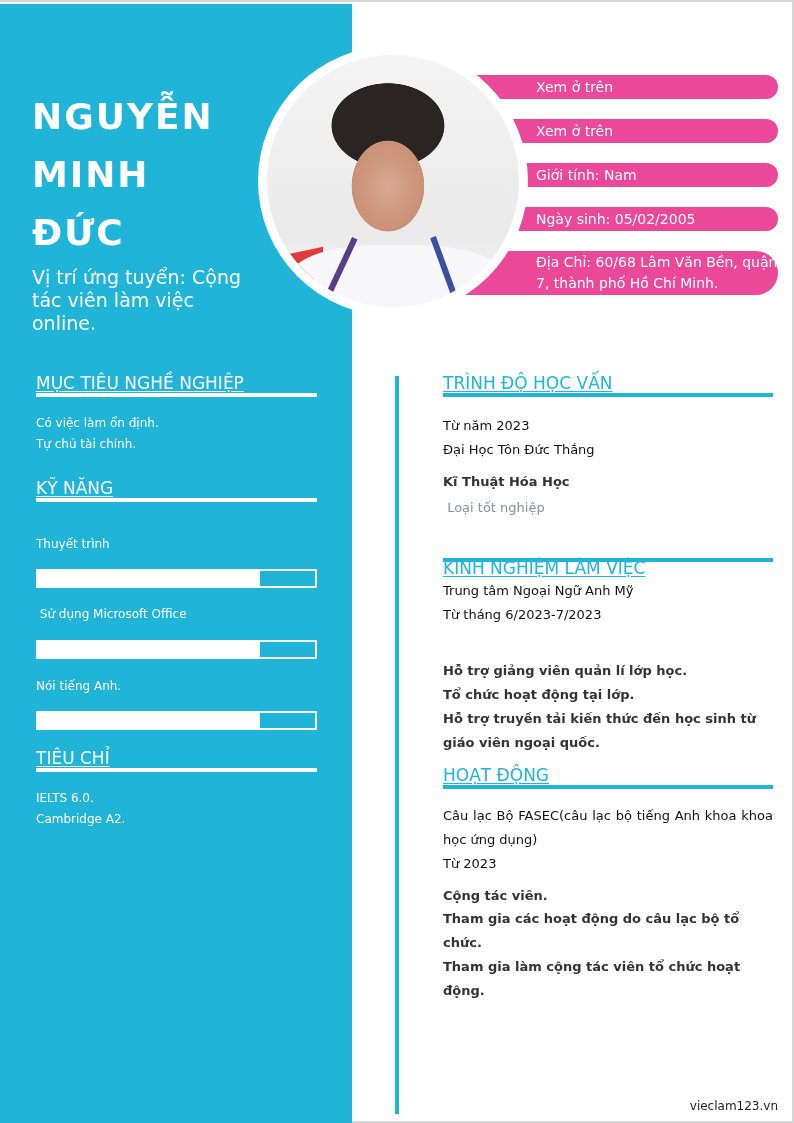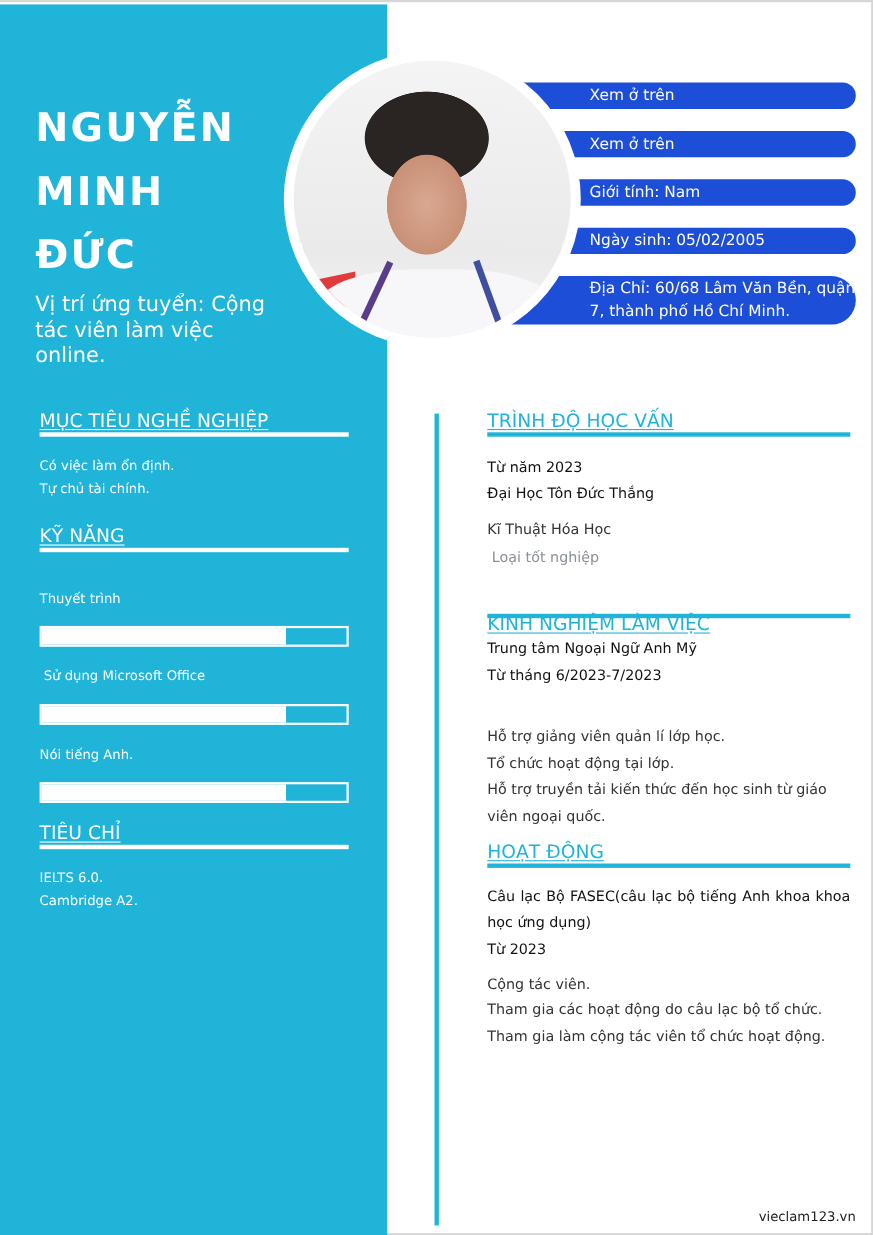--- a/index.html
+++ b/index.html
@@ -12,33 +12,33 @@
   .position{position:absolute;left:32px;top:264px;color:#fff;font-size:19px;line-height:23px;width:220px;}
   .photo-wrap{position:absolute;left:258px;top:44px;width:270px;height:270px;border-radius:50%;background:#fff;}
   .photo{position:absolute;left:9px;top:9px;width:252px;height:252px;border-radius:50%;overflow:hidden;
     background:radial-gradient(ellipse 60px 75px at 48% 52%, #d9a891 0%, #c99076 60%, transparent 61%),
                radial-gradient(ellipse 80px 60px at 48% 28%, #2a2522 0%, #2a2522 70%, transparent 71%),
                linear-gradient(180deg,#f4f4f4 0%,#eaeaea 70%,#f6f6f6 100%);}
   .photo .shirt{position:absolute;left:20px;top:190px;width:220px;height:90px;background:#f7f7f9;border-radius:40% 40% 0 0;}
   .photo .collar1{position:absolute;left:70px;top:180px;width:6px;height:70px;background:#5a3d8a;transform:rotate(25deg);}
   .photo .collar2{position:absolute;left:175px;top:180px;width:6px;height:70px;background:#3f4fa0;transform:rotate(-20deg);}
   .photo .red{position:absolute;left:16px;top:196px;width:40px;height:30px;background:#e23a3a;transform:skewY(-12deg);}
-  .pill{position:absolute;height:24px;background:#1d4ed8;border-radius:0 14px 14px 0;color:#fff;font-size:14px;line-height:24px;padding-left:20px;}
+  .pill{position:absolute;height:24px;background:#ec4899;border-radius:0 14px 14px 0;color:#fff;font-size:14px;line-height:24px;padding-left:20px;}
   .pill.tall{height:44px;line-height:21px;padding-top:1px;border-radius:0 22px 22px 0;}
   .pill span{display:block;}
   .sec-title-l{position:absolute;left:36px;color:#fff;font-size:17px;text-decoration:underline;text-underline-offset:2px;}
   .rule-l{position:absolute;left:36px;width:281px;height:4px;background:#fff;}
   .txt-l{position:absolute;left:36px;color:#fff;font-size:12px;line-height:21px;}
   .bar{position:absolute;left:36px;width:281px;height:19px;border:2px solid #fff;background:#20b4d8;}
   .bar .fill{position:absolute;left:0;top:0;height:100%;background:#fff;}
   .vline{position:absolute;left:395px;top:374px;width:4px;height:738px;background:#20b4d8;}
   .sec-title-r{position:absolute;left:443px;color:#20b4d8;font-size:17px;text-decoration:underline;text-underline-offset:2px;}
   .rule-r{position:absolute;left:443px;width:330px;height:4px;background:#20b4d8;}
   .txt-r{position:absolute;left:443px;width:330px;color:#222;font-size:13px;line-height:24px;}
-  .txt-r.light{color:#333;font-weight:normal;}
+  .txt-r.light{color:#333;font-weight:bold;}
   .txt-r.bold{font-weight:normal;color:#111;}
   .txt-r.muted{color:#8a8f99;}
   .justify{text-align:justify;text-align-last:left;}
   .footer{position:absolute;right:14px;bottom:8px;color:#222;font-size:12px;}
 </style>
 </head>
 <body>
 
 <div class="page">
 

